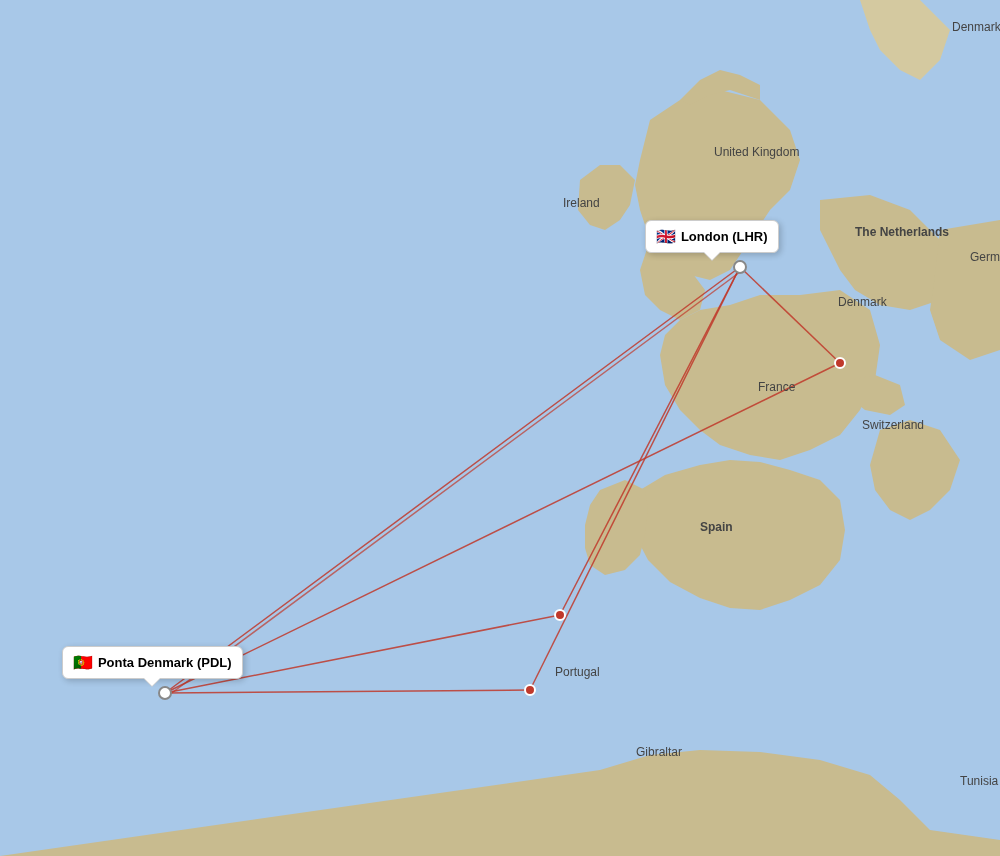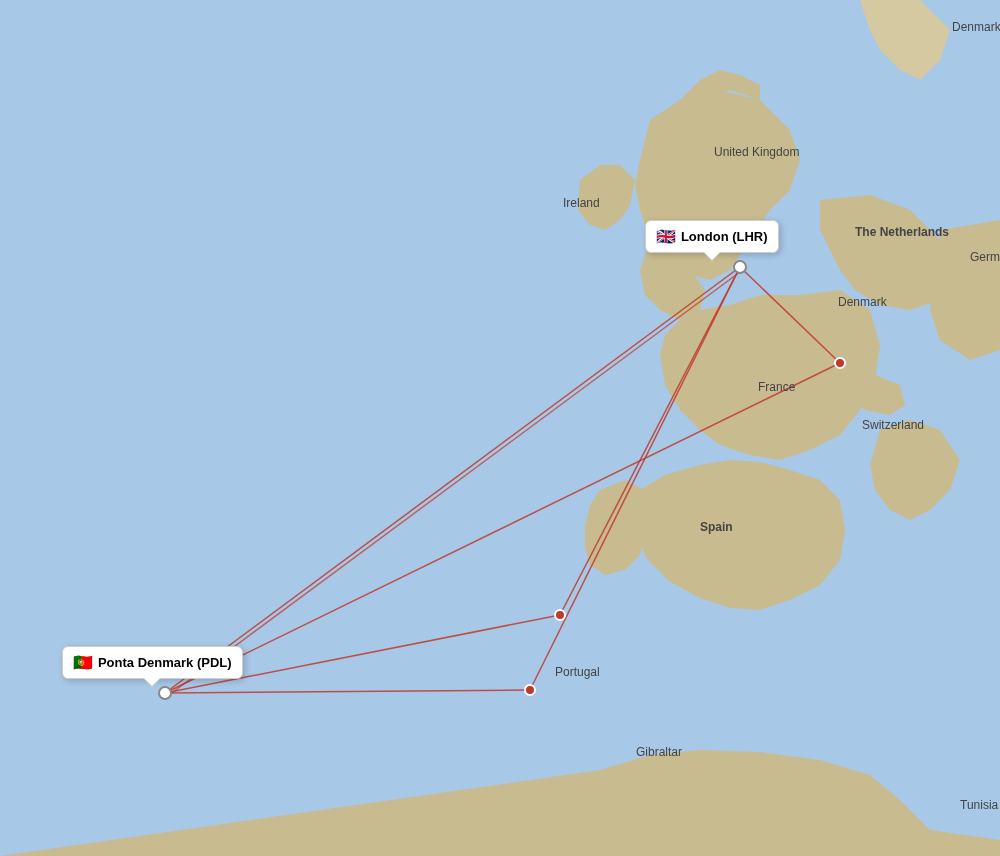--- a/index.html
+++ b/index.html
@@ -132,21 +132,21 @@
   <div class="place-label" style="left: 714px; top: 145px; text-align: right;">United Kingdom</div>
   <div class="place-label" style="left: 563px; top: 196px; text-align: right;">Ireland</div>
   <div class="place-label" style="left: 730px; top: 380px; margin-left: 28px;">France</div>
   <div class="place-label" style="left: 700px; top: 520px; font-weight: bold;">Spain</div>
   <div class="place-label" style="left: 555px; top: 665px;">Portugal</div>
   <div class="place-label" style="left: 620px; top: 745px; margin-left: 16px;">Gibraltar</div>
   <div class="place-label" style="left: 855px; top: 225px; font-weight: bold;">The Netherlands</div>
   <div class="place-label" style="left: 838px; top: 295px;">Denmark</div>
   <div class="place-label" style="left: 862px; top: 418px;">Switzerland</div>
   <div class="place-label" style="left: 952px; top: 20px;">Denmark</div>
-  <div class="place-label" style="left: 960px; top: 774px; margin-top: 24px;">Tunisia</div>
+  <div class="place-label" style="left: 960px; top: 774px;">Tunisia</div>
   <div class="place-label" style="left: 970px; top: 250px;">Germ...</div>
 
   <div class="tooltip" style="left: 645px; top: 220px;">
     <span class="flag">🇬🇧</span>
     <span>London (LHR)</span>
   </div>
 
   <div class="tooltip" style="left: 62px; top: 646px;">
     <span class="flag">🇵🇹</span>
     <span>Ponta Denmark (PDL)</span>

